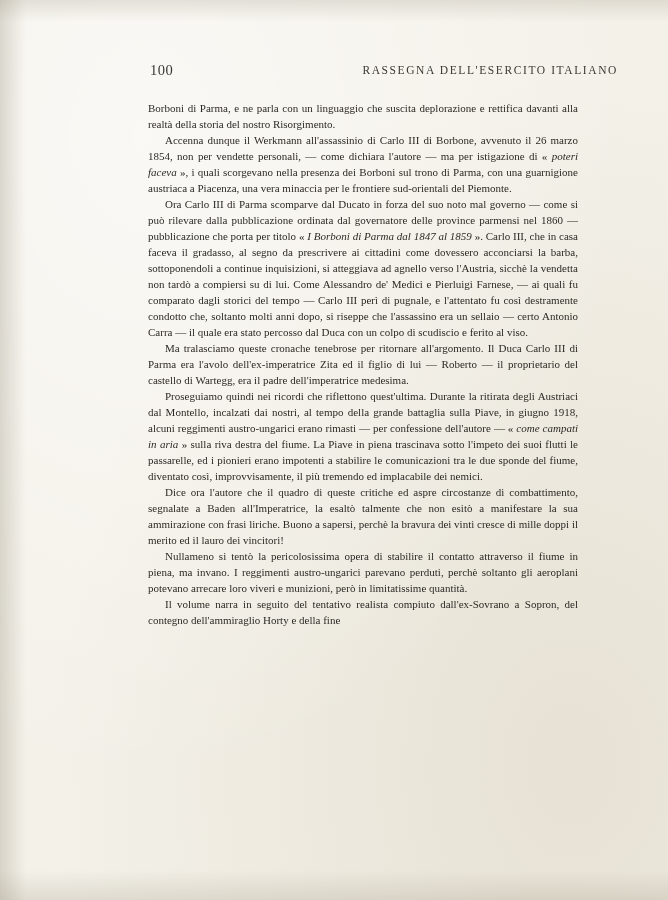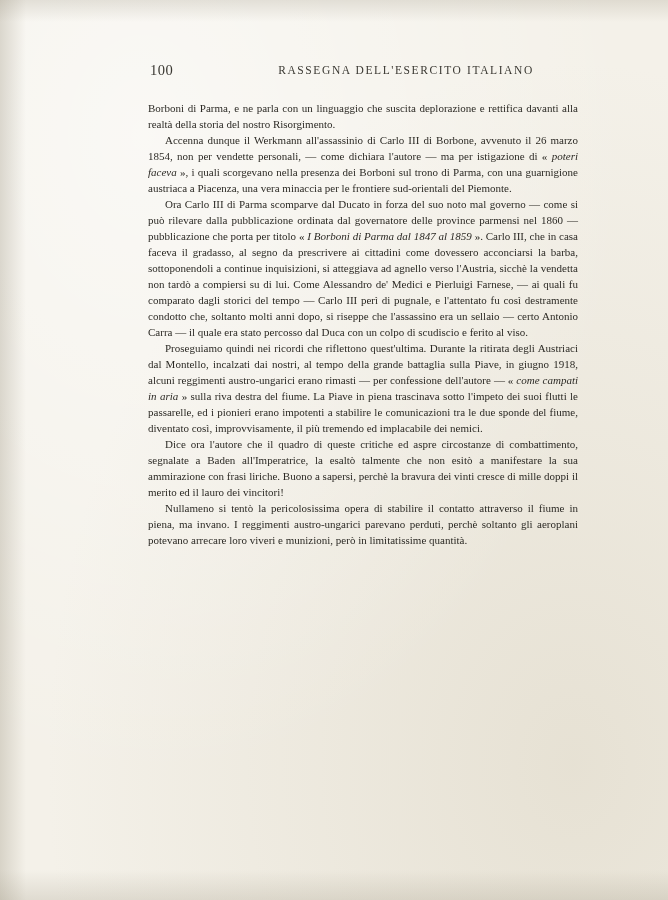--- a/index.html
+++ b/index.html
@@ -75,24 +75,24 @@
   .folio {
     position: absolute;
     left: 0;
     top: 0;
     font-size: 14.5px;
     letter-spacing: 0.5px;
     color: #3a3832;
   }
   .running-title {
     position: absolute;
-    left: 56px;
+    left: 68px;
     top: 2px;
     width: 400px;
-    text-align: center;
+    text-align: right;
     font-size: 11.5px;
     letter-spacing: 1.6px;
     color: #3a3832;
     font-variant: small-caps;
     text-transform: none;
   }
 
   .body-text {
     position: absolute;
     top: 100px;
@@ -129,18 +129,20 @@
 
   <div class="header">
     <div class="folio">100</div>
     <div class="running-title">RASSEGNA DELL'ESERCITO ITALIANO</div>
   </div>
 
   <div class="body-text" id="body-text">
       <p>Borboni di Parma, e ne parla con un linguaggio che suscita deplorazione e rettifica davanti alla realtà della storia del nostro Risorgimento.</p>
       <p class="indent">Accenna dunque il Werkmann all'assassinio di Carlo III di Borbone, avvenuto il 26 marzo 1854, non per vendette personali, — come dichiara l'autore — ma per istigazione di « <i>poteri faceva</i> », i quali scorgevano nella presenza dei Borboni sul trono di Parma, con una guarnigione austriaca a Piacenza, una vera minaccia per le frontiere sud-orientali del Piemonte.</p>
       <p class="indent">Ora Carlo III di Parma scomparve dal Ducato in forza del suo noto mal governo — come si può rilevare dalla pubblicazione ordinata dal governatore delle province parmensi nel 1860 — pubblicazione che porta per titolo « <i>I Borboni di Parma dal 1847 al 1859</i> ». Carlo III, che in casa faceva il gradasso, al segno da prescrivere ai cittadini come dovessero acconciarsi la barba, sottoponendoli a continue inquisizioni, si atteggiava ad agnello verso l'Austria, sicchè la vendetta non tardò a compiersi su di lui. Come Alessandro de' Medici e Pierluigi Farnese, — ai quali fu comparato dagli storici del tempo — Carlo III perì di pugnale, e l'attentato fu così destramente condotto che, soltanto molti anni dopo, si riseppe che l'assassino era un sellaio — certo Antonio Carra — il quale era stato percosso dal Duca con un colpo di scudiscio e ferito al viso.</p>
+      <p class="indent">Ma tralasciamo queste cronache tenebrose per ritornare all'argomento. Il Duca Carlo III di Parma era l'avolo dell'ex-imperatrice Zita ed il figlio di lui — Roberto — il proprietario del castello di Wartegg, era il padre dell'imperatrice medesima.</p>
       <p class="indent">Proseguiamo quindi nei ricordi che riflettono quest'ultima. Durante la ritirata degli Austriaci dal Montello, incalzati dai nostri, al tempo della grande battaglia sulla Piave, in giugno 1918, alcuni reggimenti austro-ungarici erano rimasti — per confessione dell'autore — « <i>come campati in aria</i> » sulla riva destra del fiume. La Piave in piena trascinava sotto l'impeto dei suoi flutti le passarelle, ed i pionieri erano impotenti a stabilire le comunicazioni tra le due sponde del fiume, diventato così, improvvisamente, il più tremendo ed implacabile dei nemici.</p>
       <p class="indent">Dice ora l'autore che il quadro di queste critiche ed aspre circostanze di combattimento, segnalate a Baden all'Imperatrice, la esaltò talmente che non esitò a manifestare la sua ammirazione con frasi liriche. Buono a sapersi, perchè la bravura dei vinti cresce di mille doppi il merito ed il lauro dei vincitori!</p>
       <p class="indent">Nullameno si tentò la pericolosissima opera di stabilire il contatto attraverso il fiume in piena, ma invano. I reggimenti austro-ungarici parevano perduti, perchè soltanto gli aeroplani potevano arrecare loro viveri e munizioni, però in limitatissime quantità.</p>
+      <p class="indent">Il volume narra in seguito del tentativo realista compiuto dall'ex-Sovrano a Sopron, del contegno dell'ammiraglio Horty e della fine</p>
     </div>
 
 </div>
 
 </body></html>

